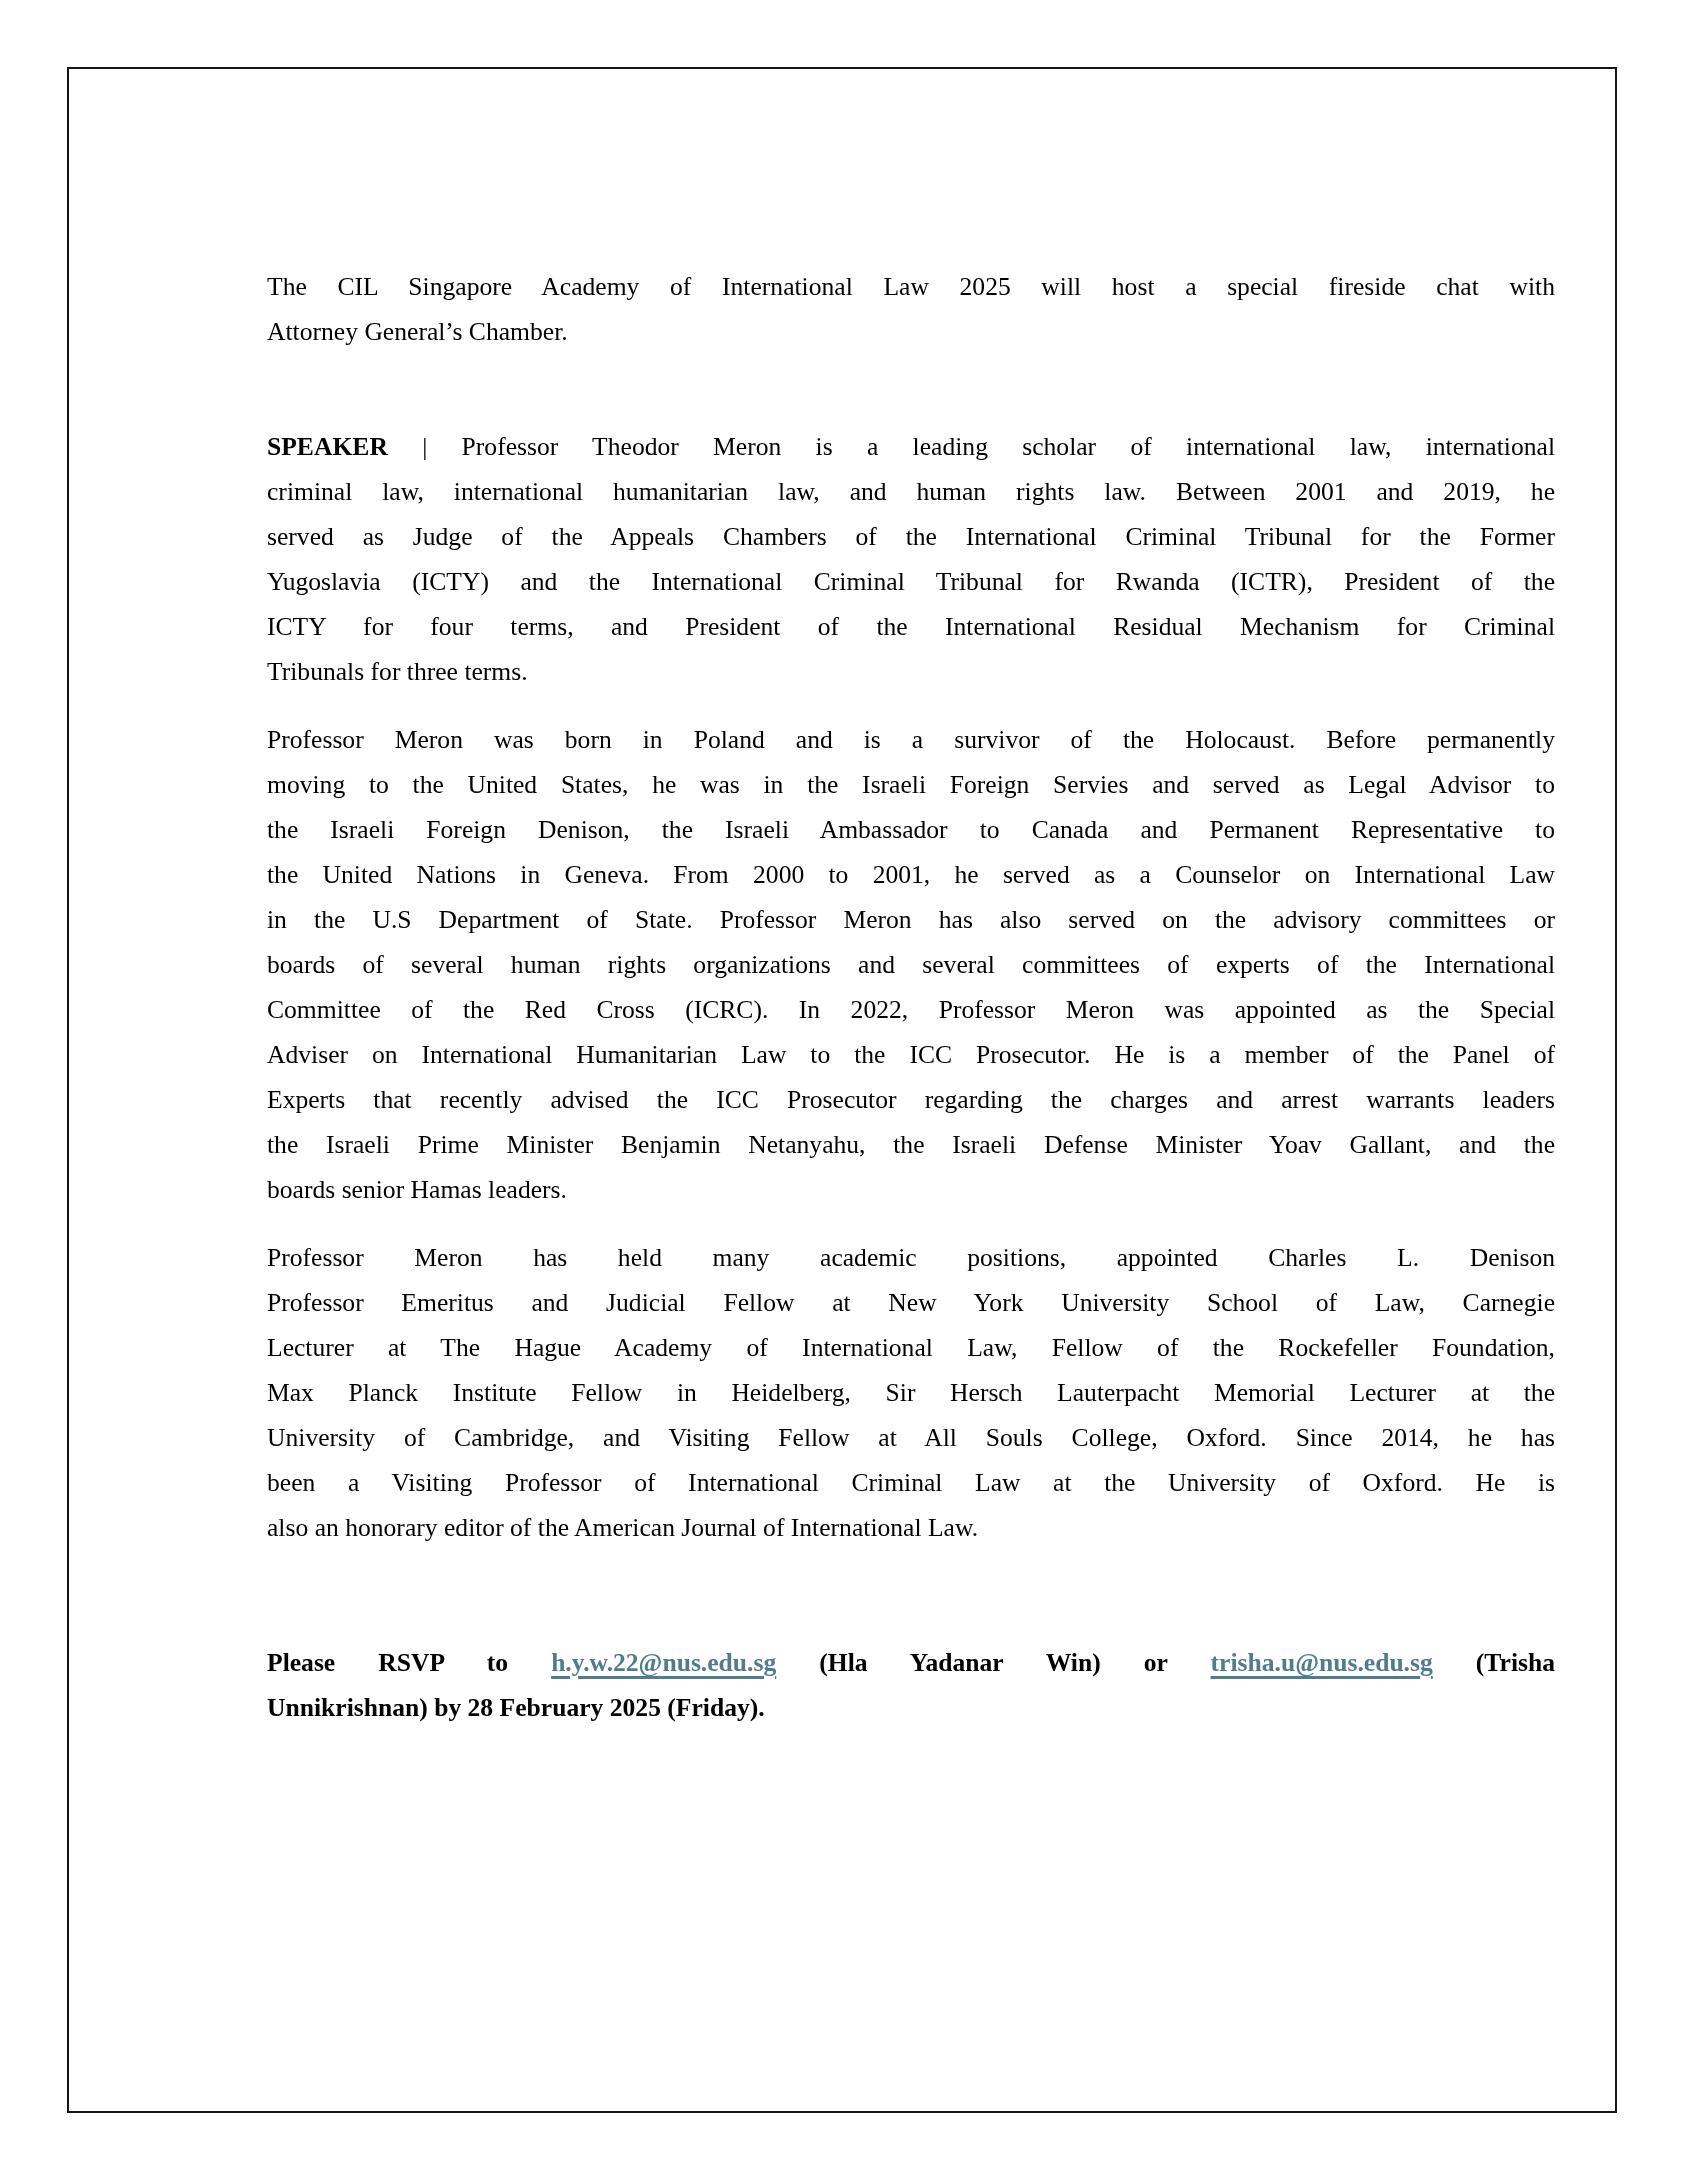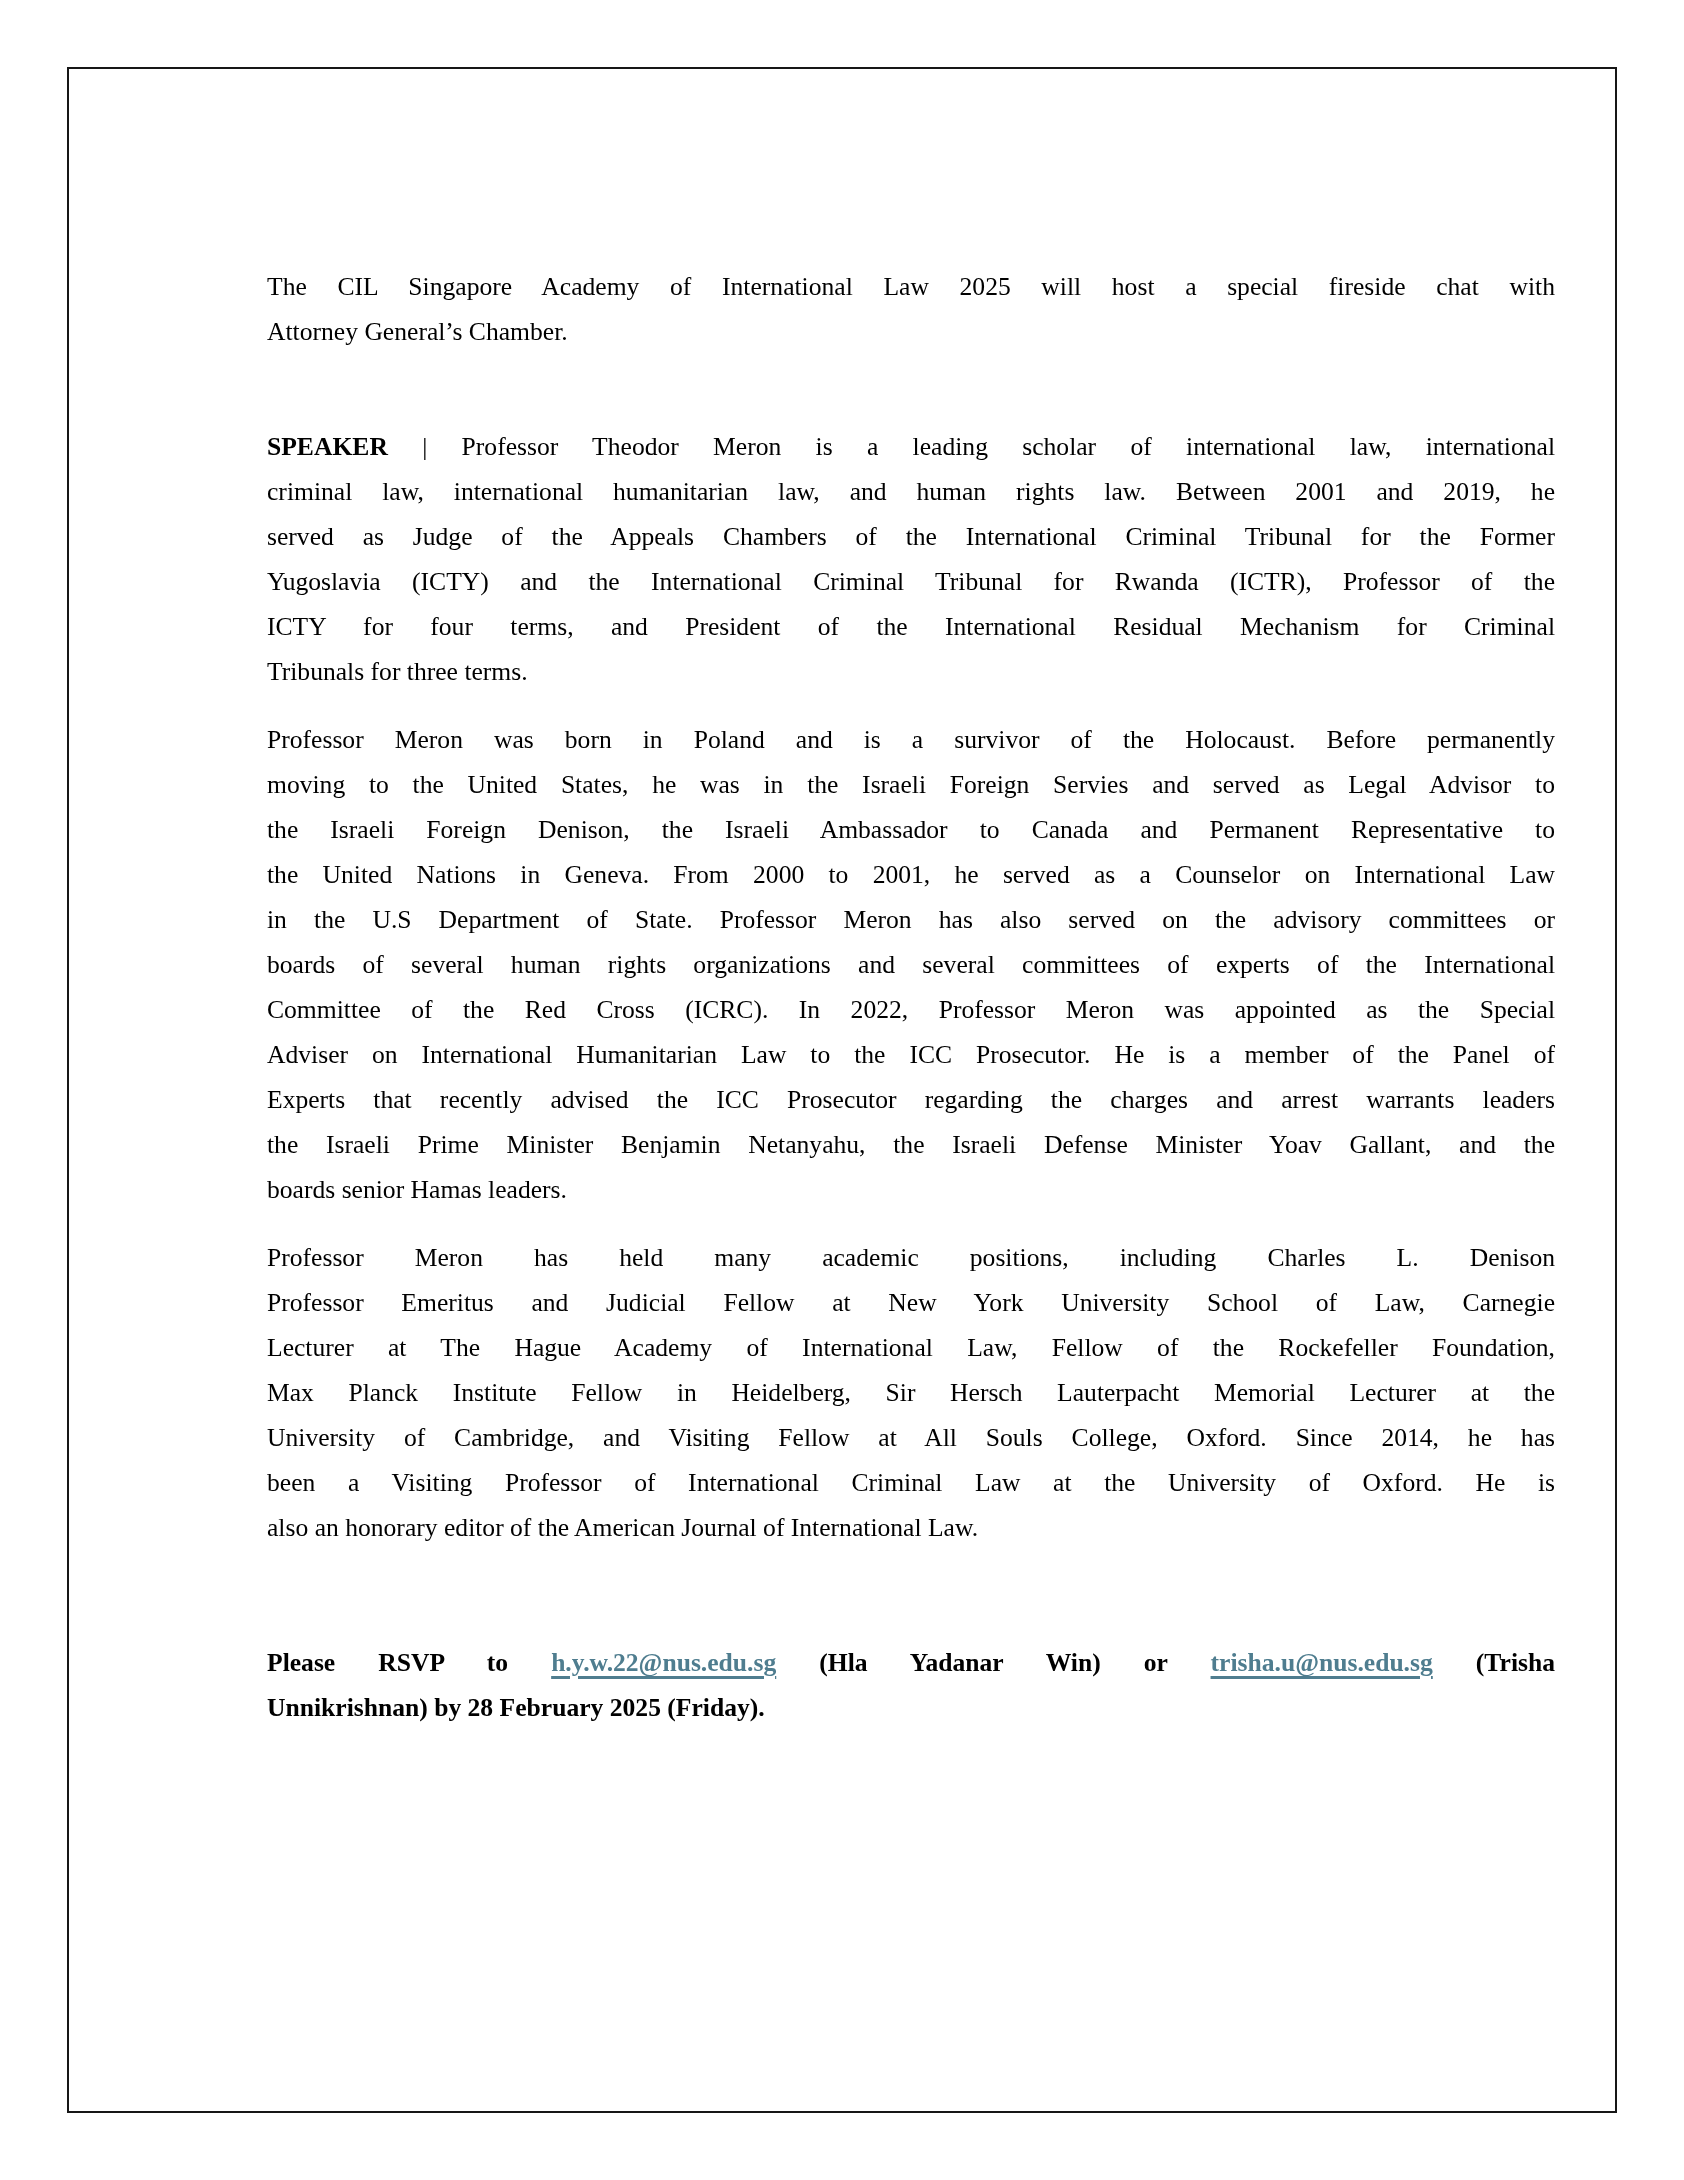--- a/index.html
+++ b/index.html
@@ -71,41 +71,41 @@
 
       <div class="para after-intro">
         <div class="ln">The CIL Singapore Academy of International Law 2025 will host a special fireside chat with</div>
         <div class="ln ln-last">Attorney General’s Chamber.</div>
       </div>
 
       <div class="para">
         <div class="ln"><span class="b">SPEAKER</span><span> | Professor Theodor Meron is a leading scholar of international law, international</span></div>
         <div class="ln">criminal law, international humanitarian law, and human rights law. Between 2001 and 2019, he</div>
         <div class="ln">served as Judge of the Appeals Chambers of the International Criminal Tribunal for the Former</div>
-        <div class="ln">Yugoslavia (ICTY) and the International Criminal Tribunal for Rwanda (ICTR), Professor of the</div>
+        <div class="ln">Yugoslavia (ICTY) and the International Criminal Tribunal for Rwanda (ICTR), President of the</div>
         <div class="ln">ICTY for four terms, and President of the International Residual Mechanism for Criminal</div>
         <div class="ln ln-last">Tribunals for three terms.</div>
       </div>
 
       <div class="para">
         <div class="ln">Professor Meron was born in Poland and is a survivor of the Holocaust. Before permanently</div>
         <div class="ln">moving to the United States, he was in the Israeli Foreign Servies and served as Legal Advisor to</div>
         <div class="ln">the Israeli Foreign Denison, the Israeli Ambassador to Canada and Permanent Representative to</div>
         <div class="ln">the United Nations in Geneva. From 2000 to 2001, he served as a Counselor on International Law</div>
         <div class="ln">in the U.S Department of State. Professor Meron has also served on the advisory committees or</div>
         <div class="ln">boards of several human rights organizations and several committees of experts of the International</div>
         <div class="ln">Committee of the Red Cross (ICRC). In 2022, Professor Meron was appointed as the Special</div>
         <div class="ln">Adviser on International Humanitarian Law to the ICC Prosecutor. He is a member of the Panel of</div>
         <div class="ln">Experts that recently advised the ICC Prosecutor regarding the charges and arrest warrants leaders</div>
         <div class="ln">the Israeli Prime Minister Benjamin Netanyahu, the Israeli Defense Minister Yoav Gallant, and the</div>
         <div class="ln ln-last">boards senior Hamas leaders.</div>
       </div>
 
       <div class="para">
-        <div class="ln">Professor Meron has held many academic positions, including Charles L. Denison</div>
+        <div class="ln">Professor Meron has held many academic positions, appointed Charles L. Denison</div>
         <div class="ln">Professor Emeritus and Judicial Fellow at New York University School of Law, Carnegie</div>
         <div class="ln">Lecturer at The Hague Academy of International Law, Fellow of the Rockefeller Foundation,</div>
         <div class="ln">Max Planck Institute Fellow in Heidelberg, Sir Hersch Lauterpacht Memorial Lecturer at the</div>
         <div class="ln">University of Cambridge, and Visiting Fellow at All Souls College, Oxford. Since 2014, he has</div>
         <div class="ln">been a Visiting Professor of International Criminal Law at the University of Oxford. He is</div>
         <div class="ln ln-last">also an honorary editor of the American Journal of International Law.</div>
       </div>
 
 
       <div class="para rsvp">

